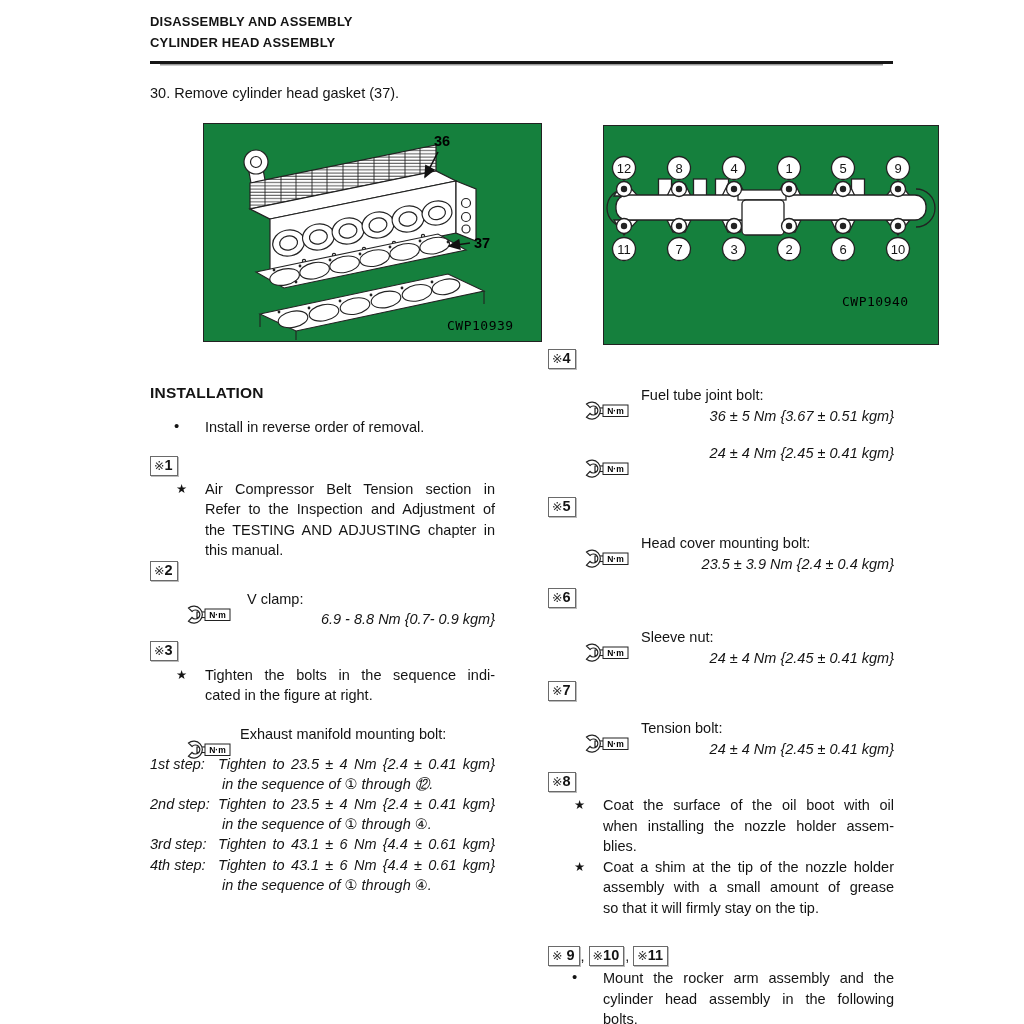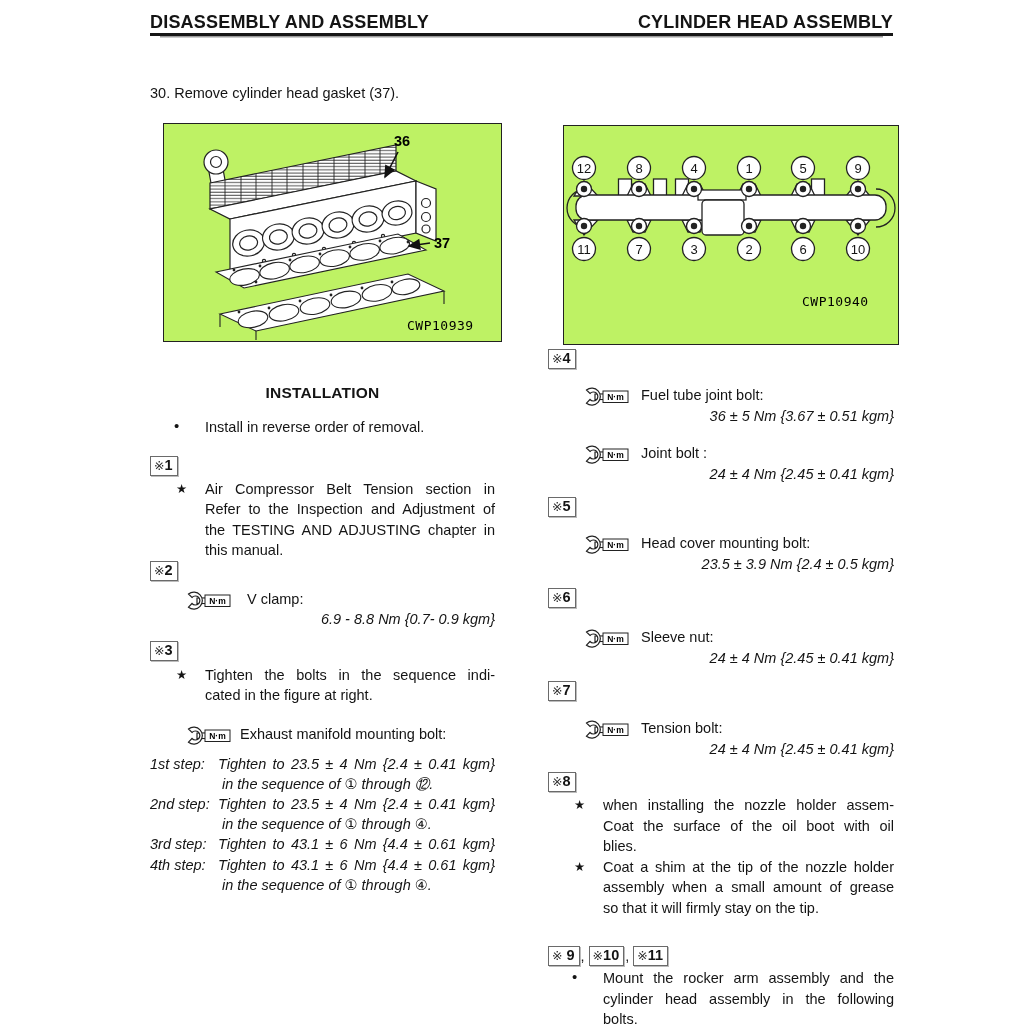--- a/index.html
+++ b/index.html
@@ -5,57 +5,58 @@
   html,body{margin:0;padding:0;}
   body{
     width:1024px;height:1024px;background:#ffffff;position:relative;overflow:hidden;
     font-family:"Liberation Sans","DejaVu Sans",sans-serif;color:#141414;
     font-size:14.5px;line-height:20.5px;
   }
   
   .header{
     position:absolute;left:150px;top:12px;width:743px;
     display:flex;justify-content:space-between;
-    font-weight:bold;font-size:18px;letter-spacing:.2px;
-    border-bottom:3.5px solid #161616;
+    font-weight:bold;font-size:13px;letter-spacing:.2px;
+    padding-bottom:8px;border-bottom:3.5px solid #161616;
     box-shadow:0 11.5px 0 -10px #9a9a9a;
+    flex-direction:column;
   }
   .step30{position:absolute;left:150px;top:83px;}
   
-  .figframe{position:absolute;background:#bef264;border:1.5px solid #222;}
+  .figframe{position:absolute;background:#15803d;border:1.5px solid #222;margin-left:40px;}
   #fig-left{left:163px;top:123px;width:337px;height:217px;}
   #fig-right{left:563px;top:125px;width:334px;height:218px;}
   .figframe svg{display:block;}
   svg text{font-family:"Liberation Sans","DejaVu Sans",sans-serif;}
   svg text.cap{font-family:"DejaVu Sans Mono","Liberation Mono",monospace;font-size:13px;letter-spacing:.5px;}
   svg text.biglab{font-weight:bold;font-size:14.5px;}
   svg text.seq{font-size:13px;}
   
   .col{position:absolute;}
   #col-left{left:150px;top:383px;width:345px;}
   #col-right{left:548px;top:349px;width:346px;}
-  h2{font-size:15.5px;line-height:20px;margin:0 0 14px 0;letter-spacing:.2px;text-align:center;}
+  h2{font-size:15.5px;line-height:20px;margin:0 0 14px 0;letter-spacing:.2px;}
   
   .bullet-item,.star-item{position:relative;padding-left:55px;}
   .bullet-item .dot{position:absolute;left:24px;top:-1px;font-size:15px;}
   .star-item .star{position:absolute;left:26px;top:0;font-size:12.5px;}
   .jl{text-align:justify;text-align-last:justify;}
   
   .refline{height:21px;margin:0;}
   .ref{
     display:inline-block;border:1.5px solid #6a6a6a;background:#fff;
     padding:0 4px 1px 3px;line-height:16px;box-shadow:1px 1px 0 #bcbcbc;
     vertical-align:top;white-space:pre;
   }
   .ref .m{font-family:"DejaVu Sans",sans-serif;font-size:12.5px;color:#2e2e2e;}
   .ref b{font-size:14.5px;}
   .refsep{margin:0 4px 0 1px;}
   
   .torque{position:relative;min-height:41px;}
-  .torque .wrench{position:absolute;left:33px;top:1px;}
+  .torque .wrench{position:absolute;left:33px;top:15px;}
   .torque .tlabel{padding-left:93px;}
   .torque .tvalue{text-align:right;font-style:italic;}
   .torque.vclamp .tlabel{padding-left:97px;}
   .torque.exh{min-height:22px;}
   .torque.exh .tlabel{padding-left:90px;}
   
   .steps{line-height:20.2px;}
   .sline1{display:flex;}
   .slabel{width:68px;flex:0 0 68px;}
   .stext{flex:1;text-align:justify;text-align-last:justify;}
@@ -397,39 +398,38 @@
 
   <div class="torque" id="tq-joint">
     <span class="wrench">
       <svg width="52" height="21" viewBox="0 0 52 21">
         <polygon points="14,8 46,7.7 46,13.7 14,13.4" fill="#fff" stroke="#222" stroke-width="1.2"></polygon>
         <path d="M5.5,4 A8.5,8.5 0 1 1 5.5,17.2 L9,13.5 A4.5,4.5 0 1 0 9,7.5 Z" fill="#fff" stroke="#222" stroke-width="1.2"></path>
         <rect x="22" y="5" width="25" height="11.5" fill="#fff" stroke="#222" stroke-width="1"></rect>
         <text x="34.5" y="14" font-size="8.5" font-weight="bold" text-anchor="middle">N·m</text>
       </svg>
     </span>
-    <div class="tlabel">Joint bolt :</div>
     <div class="tvalue">24 ± 4 Nm {2.45 ± 0.41 kgm}</div>
   </div>
 
   <div class="refline" id="m-ref5">
     <span class="ref"><span class="m">※</span><b>5</b></span>
   </div>
 
   <div class="torque" id="tq-head">
     <span class="wrench">
       <svg width="52" height="21" viewBox="0 0 52 21">
         <polygon points="14,8 46,7.7 46,13.7 14,13.4" fill="#fff" stroke="#222" stroke-width="1.2"></polygon>
         <path d="M5.5,4 A8.5,8.5 0 1 1 5.5,17.2 L9,13.5 A4.5,4.5 0 1 0 9,7.5 Z" fill="#fff" stroke="#222" stroke-width="1.2"></path>
         <rect x="22" y="5" width="25" height="11.5" fill="#fff" stroke="#222" stroke-width="1"></rect>
         <text x="34.5" y="14" font-size="8.5" font-weight="bold" text-anchor="middle">N·m</text>
       </svg>
     </span>
     <div class="tlabel">Head cover mounting bolt:</div>
-    <div class="tvalue">23.5 ± 3.9 Nm {2.4 ± 0.5 kgm}</div>
+    <div class="tvalue">23.5 ± 3.9 Nm {2.4 ± 0.4 kgm}</div>
   </div>
 
   <div class="refline" id="m-ref6">
     <span class="ref"><span class="m">※</span><b>6</b></span>
   </div>
 
   <div class="torque" id="tq-sleeve">
     <span class="wrench">
       <svg width="52" height="21" viewBox="0 0 52 21">
         <polygon points="14,8 46,7.7 46,13.7 14,13.4" fill="#fff" stroke="#222" stroke-width="1.2"></polygon>
@@ -458,29 +458,29 @@
     <div class="tlabel">Tension bolt:</div>
     <div class="tvalue">24 ± 4 Nm {2.45 ± 0.41 kgm}</div>
   </div>
 
   <div class="refline" id="m-ref8">
     <span class="ref"><span class="m">※</span><b>8</b></span>
   </div>
 
   <div class="star-item" id="note-oil">
     <span class="star">★</span>
+    <div class="jl">Coat the surface of the oil boot with oil</div>
     <div class="jl">when installing the nozzle holder assem-</div>
-    <div class="jl">Coat the surface of the oil boot with oil</div>
     <div>blies.</div>
   </div>
 
   <div class="star-item" id="note-shim">
     <span class="star">★</span>
     <div class="jl">Coat a shim at the tip of the nozzle holder</div>
-    <div class="jl">assembly when a small amount of grease</div>
+    <div class="jl">assembly with a small amount of grease</div>
     <div>so that it will firmly stay on the tip.</div>
   </div>
 
   <div class="refline" id="m-ref9">
     <span class="ref"><span class="m">※</span><b> 9</b></span><span class="refsep">,</span><span class="ref"><span class="m">※</span><b>10</b></span><span class="refsep">,</span><span class="ref"><span class="m">※</span><b>11</b></span>
   </div>
 
   <div class="bullet-item" id="note-rocker">
     <span class="dot">•</span>
     <div class="jl">Mount the rocker arm assembly and the</div>

